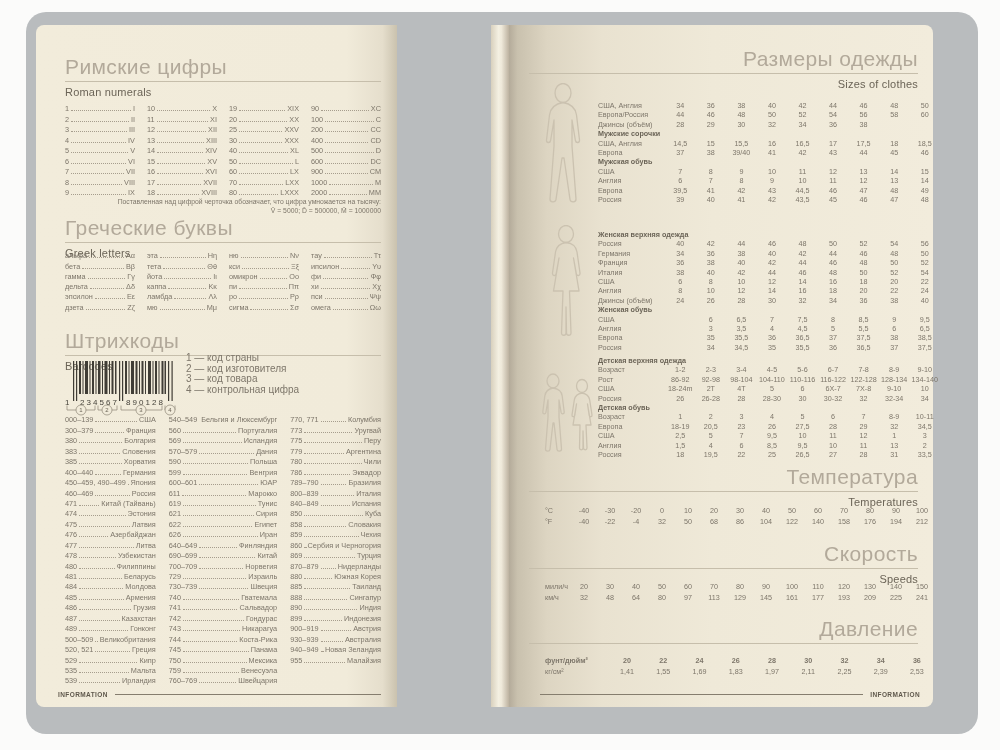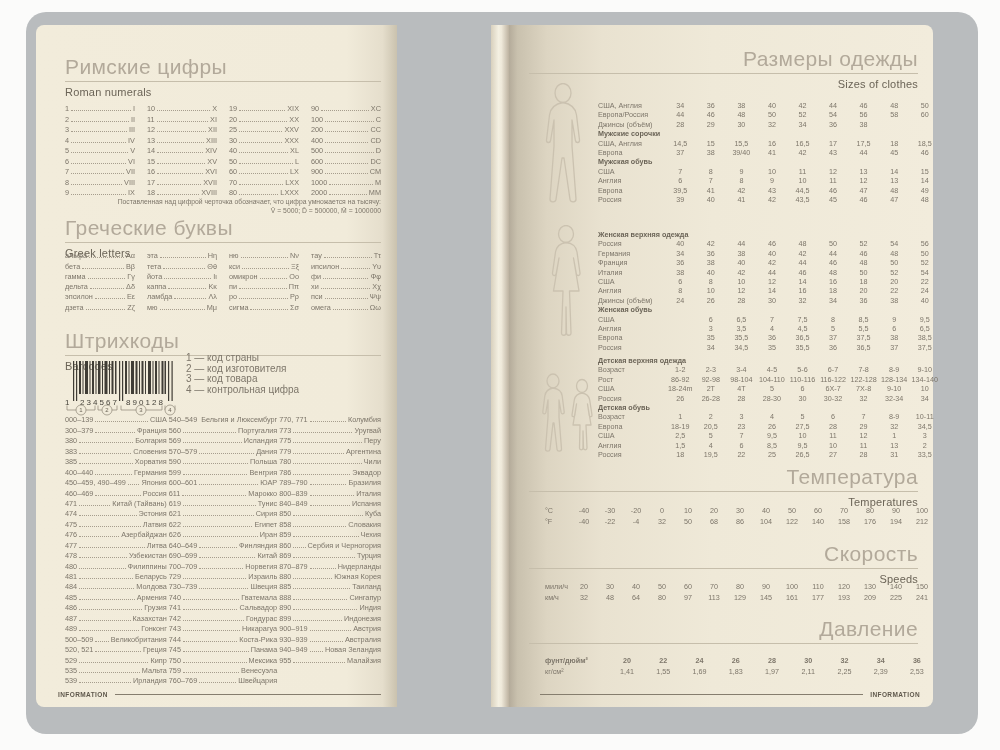--- a/index.html
+++ b/index.html
@@ -16,21 +16,21 @@
 
   .sec-head{position:absolute;}
   .sec-head.l{left:29px;right:16px;text-align:left;}
   .sec-head.r{left:20px;right:15px;text-align:right;}
   .sec-title{font-size:21px;line-height:23px;color:#b2a99a;letter-spacing:.4px;}
   .rule{height:1px;background:#c6beab;margin-top:3px;}
   .sec-sub{font-size:11px;font-weight:normal;color:#6b6457;margin-top:4px;letter-spacing:.2px;}
 
   .pairs{position:absolute;display:grid;font-size:7.3px;color:#7d766a;}
   #roman-table,#greek-table{left:29px;right:16px;grid-template-columns:repeat(4,1fr);column-gap:12px;}
-  #countries{left:29px;right:16px;top:389px;grid-template-columns:repeat(3,1fr);column-gap:2px;}
+  #countries{left:29px;right:16px;top:389px;grid-template-columns:repeat(3,1fr);column-gap:13px;}
   .pair-row{display:flex;align-items:flex-end;}
   #roman-table .pair-row{height:10.45px;}
   #greek-table .pair-row{height:10.3px;}
   #countries .pair-row{height:10.45px;}
   .pair-row .code,.pair-row .val{white-space:nowrap;}
   .dots{flex:1 1 auto;margin:0 2px 2px;border-bottom:1px dotted #a69d8d;}
 
   .note{position:absolute;right:16px;top:172px;text-align:right;font-size:6.8px;line-height:9px;color:#7d766a;}
 
   #barcode{position:absolute;left:29px;top:336px;width:112px;height:58px;}

